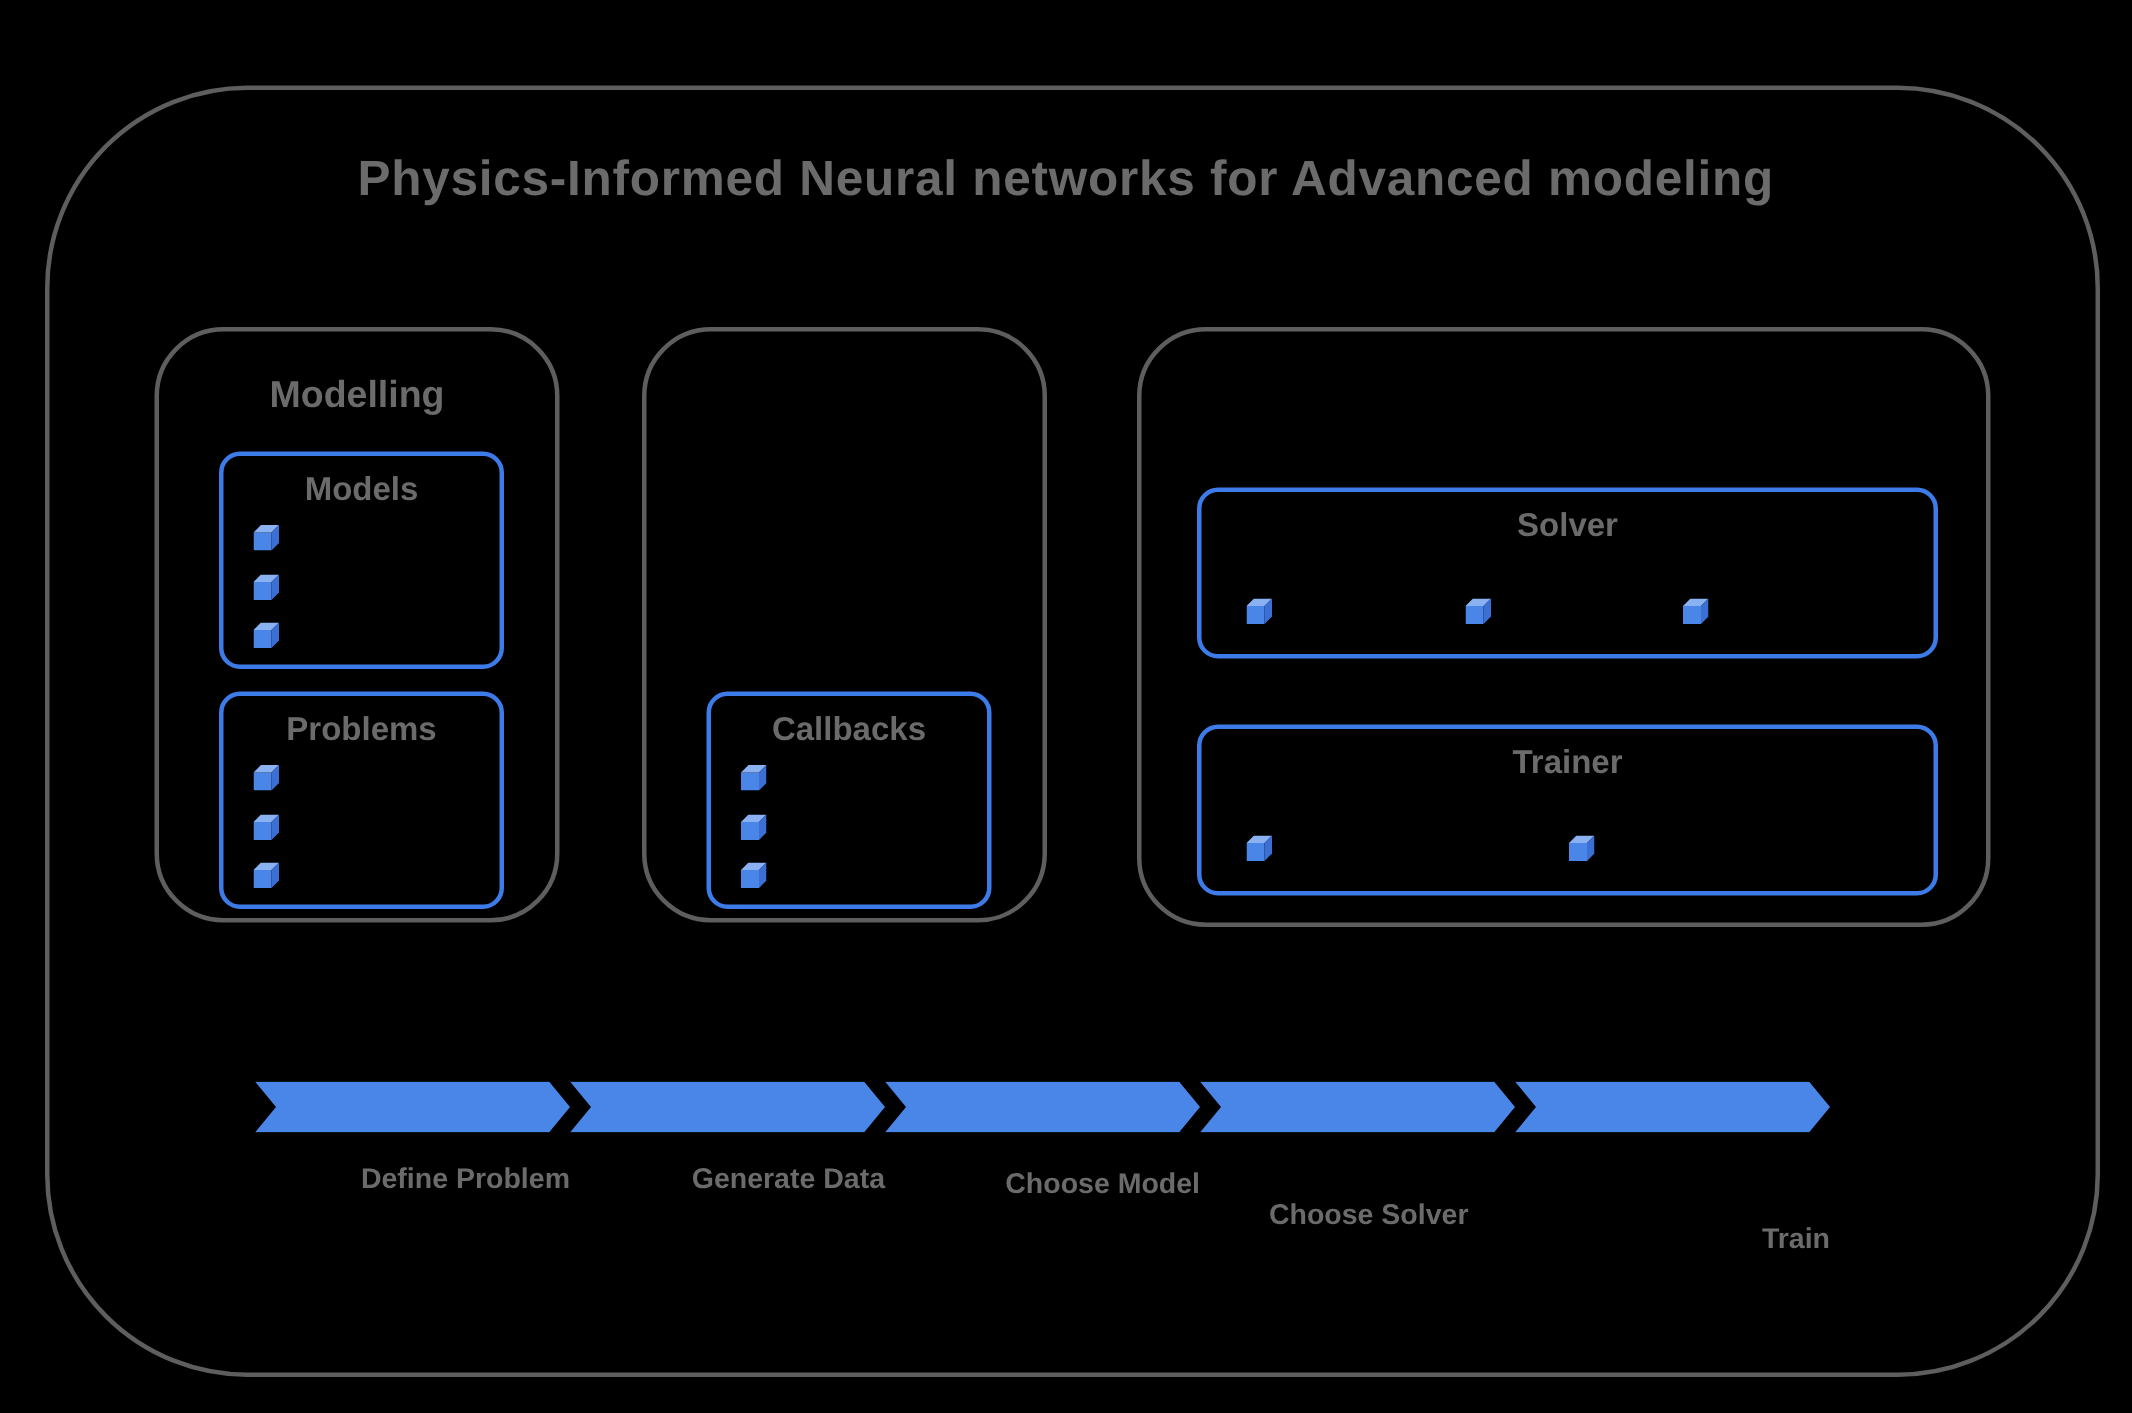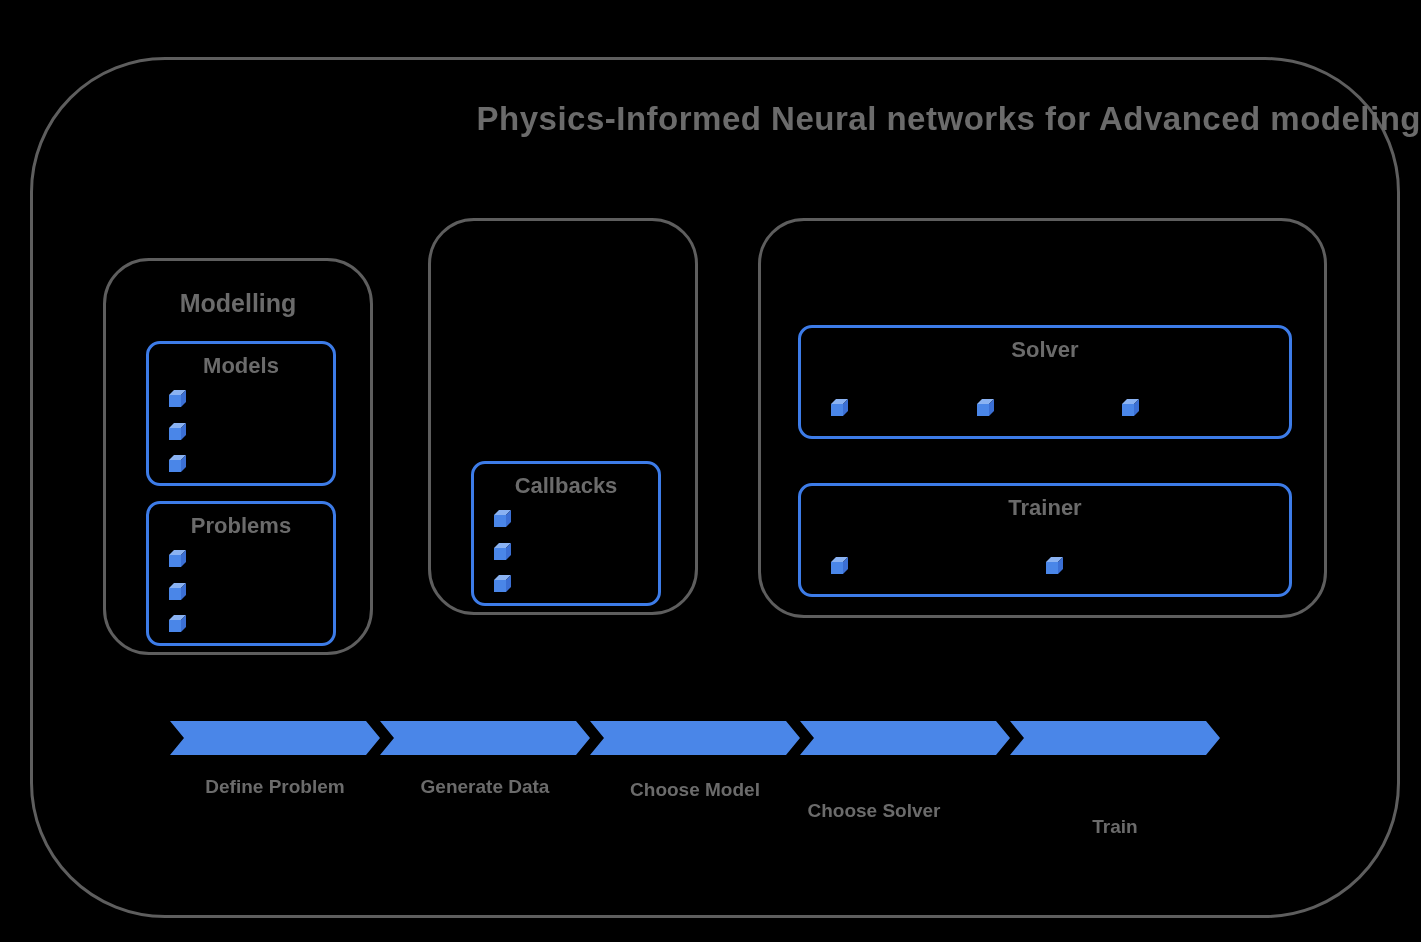--- a/index.html
+++ b/index.html
@@ -5,28 +5,28 @@
   html,body{margin:0;padding:0;background:#000;}
   .stage{
     position:relative;width:1421px;height:942px;background:var(--bg,#000);
     font-family:"Liberation Sans","DejaVu Sans",sans-serif;overflow:hidden;
   }
   .outer-frame{
     position:absolute;left:30px;top:57px;width:1370px;height:861px;
     border:3px solid var(--gray,#5e5e5e);border-radius:135px;box-sizing:border-box;
   }
   .diagram-title{
-    position:absolute;left:0;top:100px;width:100%;text-align:right;
+    position:absolute;left:0;top:100px;width:100%;text-align:center;
     font-size:33px;font-weight:bold;color:var(--text,#6b6b6b);letter-spacing:0.5px;
   }
   .group{
     position:absolute;top:218px;height:397px;border:3px solid var(--gray,#5e5e5e);
     border-radius:46px;box-sizing:border-box;
   }
-  .g0{left:103px;width:270px;margin-top:40px;}
+  .g0{left:103px;width:270px;}
   .g1{left:428px;width:270px;}
   .g2{left:758px;width:569px;height:400px;}
   .group-title{
     position:absolute;top:28px;left:0;width:100%;text-align:center;
     font-size:25px;font-weight:bold;color:var(--text,#6b6b6b);
   }
   .bluebox{
     position:absolute;border:3px solid var(--blueborder,#3d7ce8);
     border-radius:14px;box-sizing:border-box;
   }
@@ -50,21 +50,21 @@
   }
   .solver-slot .cube-row{width:308px;}
   .trainer-slot .cube-row{width:232px;}
   .cube{display:block;}
   .seg{
     position:absolute;top:721px;width:210px;height:34px;background:var(--blue,#4a86e8);
     clip-path:polygon(0 0,196px 0,210px 17px,196px 34px,0 34px,14px 17px);
   }
   .s0{left:170px;} .s1{left:380px;} .s2{left:590px;} .s3{left:800px;} .s4{left:1010px;}
   .step-label{
-    position:absolute;width:210px;text-align:center;
+    position:absolute;width:210px;text-align:right;
     font-size:19px;font-weight:bold;color:var(--text,#6b6b6b);
   }
   .l0{left:170px;top:776px;}
   .l1{left:380px;top:776px;}
   .l2{left:590px;top:779px;}
   .l3{left:769px;top:772px;margin-top:28px;}
   .l4{left:1010px;top:816px;}
 </style>
 </head>
 <body>

